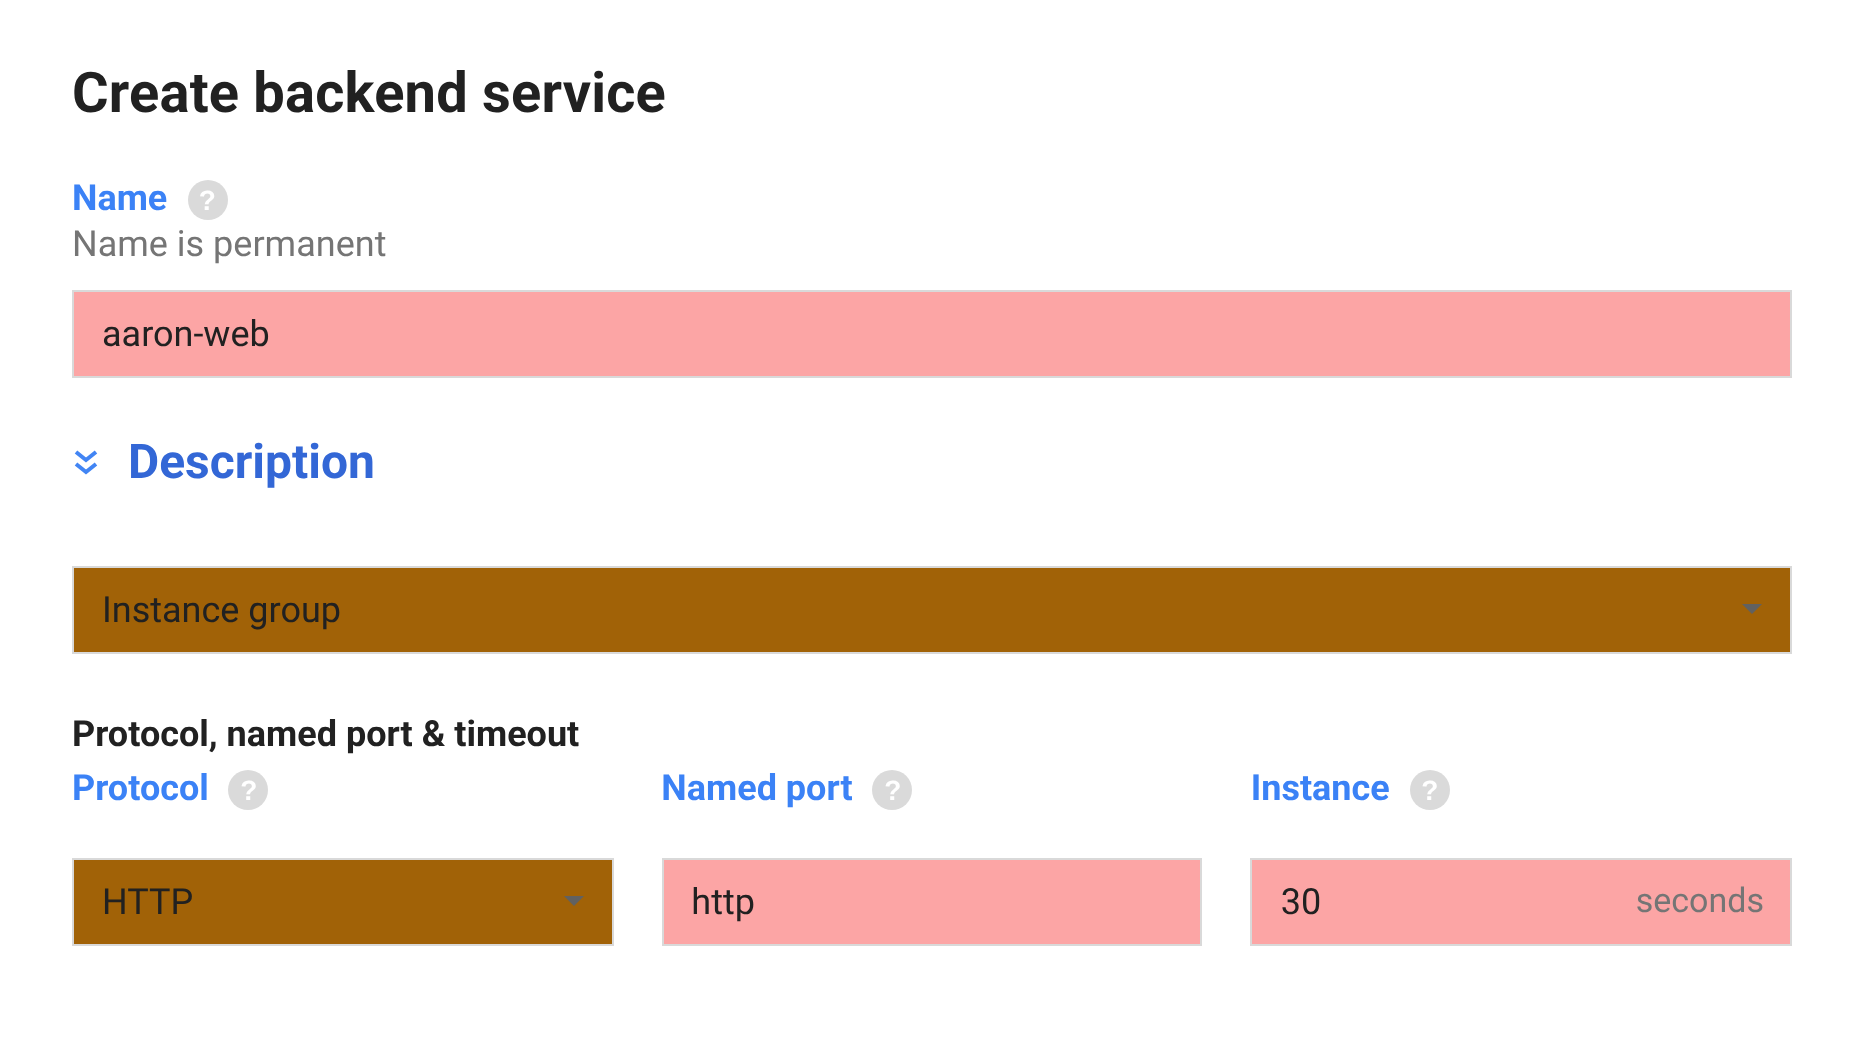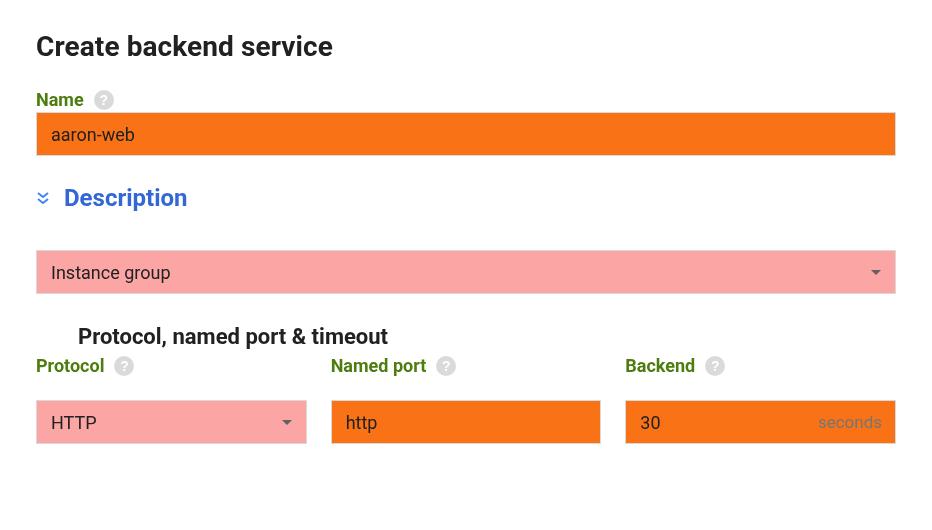--- a/index.html
+++ b/index.html
@@ -26,21 +26,21 @@
       margin-bottom: 22px;
     }
     .field-label-row {
       display: flex;
       align-items: center;
       margin-bottom: 2px;
     }
     .field-label {
       font-size: 18px;
       font-weight: 700;
-      color: #4d7c0f;
+      color: #3b82f6;
     }
     .help-icon {
       display: inline-flex;
       align-items: center;
       justify-content: center;
       width: 20px;
       height: 20px;
       border-radius: 50%;
       background: #dadada;
       color: #fff;
@@ -55,21 +55,21 @@
       color: #757575;
       margin-bottom: 12px;
     }
     .text-input {
       width: 100%;
       height: 44px;
       border: 1px solid #d9d9d9;
       padding: 0 14px;
       font-size: 18px;
       color: #212121;
-      background: #f97316;
+      background: #fca5a5;
       outline: none;
       font-family: inherit;
     }
     .expander {
       display: flex;
       align-items: center;
       cursor: pointer;
       margin: 28px 0 30px 0;
     }
     .expander-icon {
@@ -89,40 +89,39 @@
       position: relative;
       width: 100%;
     }
     .select-box {
       width: 100%;
       height: 44px;
       border: 1px solid #d9d9d9;
       padding: 0 40px 0 14px;
       font-size: 18px;
       color: #212121;
-      background: #fca5a5;
+      background: #a16207;
       display: flex;
       align-items: center;
       cursor: pointer;
     }
     .select-caret {
       position: absolute;
       right: 14px;
       top: 50%;
       transform: translateY(-50%);
       pointer-events: none;
       color: #616161;
     }
     .section-heading {
-      font-size: 22px;
+      font-size: 18px;
       font-weight: 700;
       color: #212121;
       margin-top: 30px;
       margin-bottom: 6px;
-      margin-left: 42px;
     }
     .row {
       display: flex;
       gap: 24px;
     }
     .col {
       flex: 1;
       display: flex;
       flex-direction: column;
     }
@@ -154,20 +153,21 @@
 </head>
 <body>
 
 <h1 class="page-title">Create backend service</h1>
 
 <div class="field-block">
   <div class="field-label-row">
     <span class="field-label">Name</span>
     <span class="help-icon">?</span>
   </div>
+  <div class="field-subtext">Name is permanent</div>
   <input type="text" class="text-input" value="aaron-web" style="">
 </div>
 
 <div class="expander">
   <span class="expander-icon">
     <svg width="14" height="14" viewBox="0 0 14 14">
       <path d="M2 2 L7 6 L12 2" stroke="#4285f4" stroke-width="2" fill="none"></path>
       <path d="M2 8 L7 12 L12 8" stroke="#4285f4" stroke-width="2" fill="none"></path>
     </svg>
   </span>
@@ -211,21 +211,21 @@
   <div class="col">
     <div class="field-label-row">
       <span class="field-label">Named port</span>
       <span class="help-icon">?</span>
     </div>
     <input type="text" class="text-input" value="http" style="">
   </div>
 
   <div class="col">
     <div class="field-label-row">
-      <span class="field-label">Backend</span>
+      <span class="field-label">Instance</span>
       <span class="help-icon">?</span>
     </div>
     <div class="input-with-suffix">
       <input type="text" class="text-input" value="30" style="">
       <span class="suffix">seconds</span>
     </div>
   </div>
 </div>
 
 </body></html>

